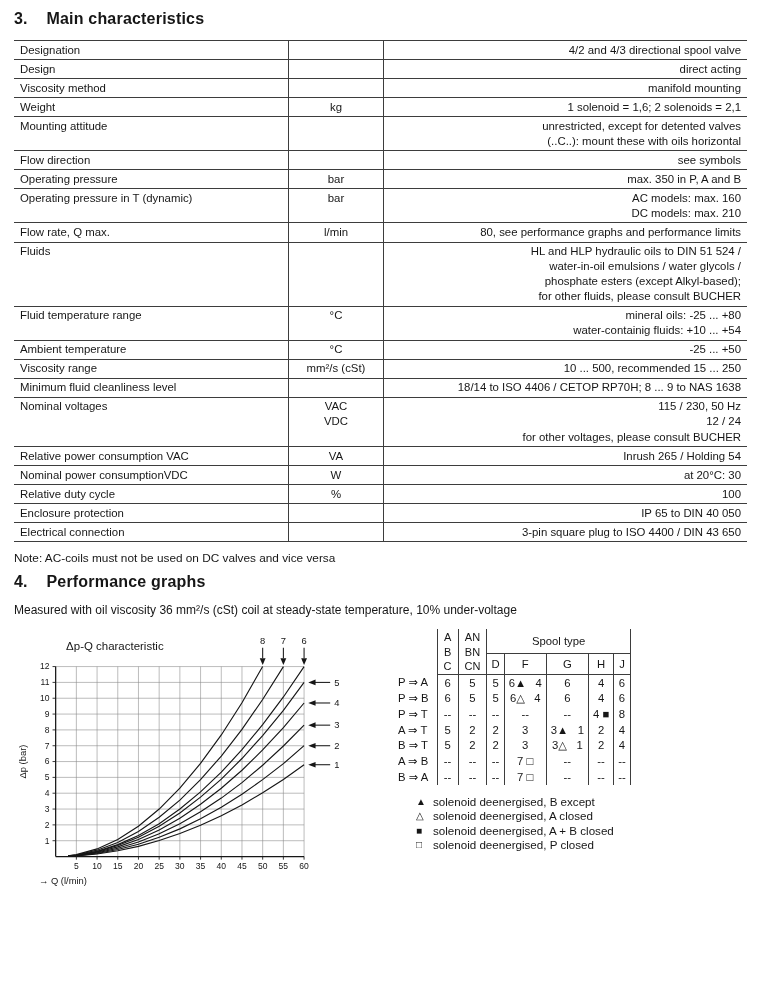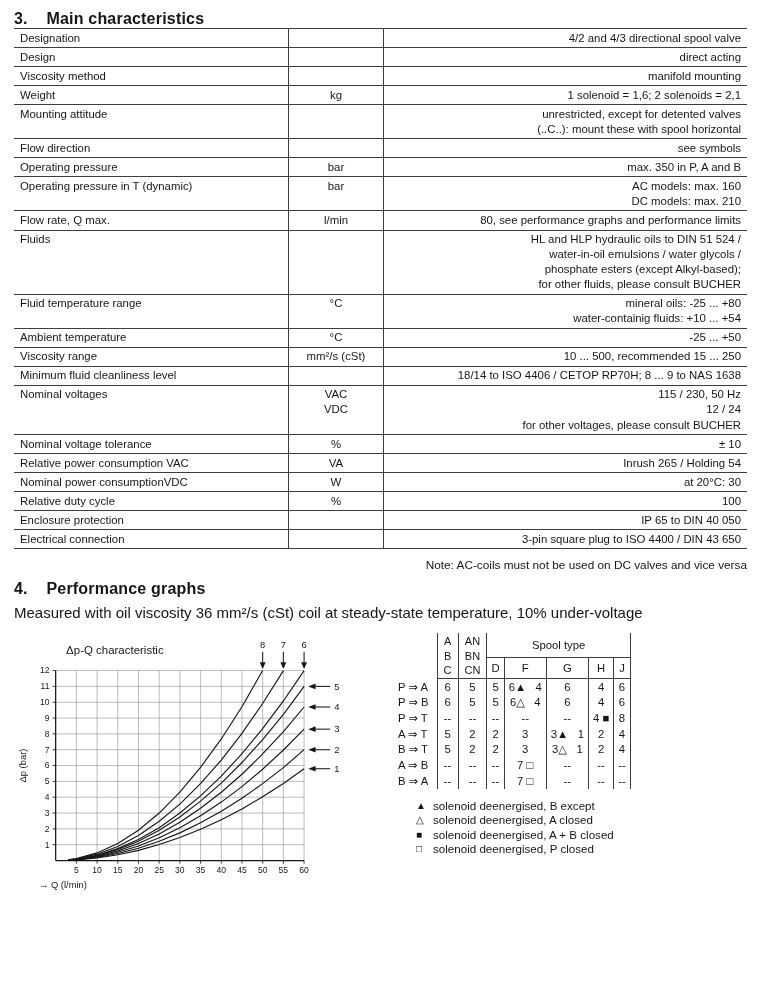--- a/index.html
+++ b/index.html
@@ -2,31 +2,31 @@
 <html><head>
 <meta charset="utf-8">
 <style>
   html,body{margin:0;padding:0;background:#ffffff;}
   body{width:763px;height:989px;overflow:hidden;color:#161616;
        font-family:"Liberation Sans",sans-serif;}
   .page{position:relative;width:763px;height:989px;box-sizing:border-box;
         padding:10px 16px 0 14px;}
   .section-title{font-size:16px;font-weight:bold;margin:0;letter-spacing:.2px;}
   .sec-text{margin-left:14px;}
-  table.chars{width:733px;border-collapse:collapse;margin-top:0;table-layout:fixed;}
+  table.chars{width:733px;border-collapse:collapse;margin-top:12px;table-layout:fixed;}
   table.chars td{font-size:11.4px;line-height:1.32;padding:1.5px 6px;
                  border-bottom:1px solid #3d3d3d;vertical-align:top;white-space:pre-line;}
   table.chars tr:first-child td{border-top:1px solid #3d3d3d;}
   table.chars .col-label{width:262px;}
   table.chars .col-unit{width:82px;text-align:center;
         border-left:1px solid #3d3d3d;border-right:1px solid #3d3d3d;}
   table.chars .col-value{text-align:right;}
-  .note{width:733px;text-align:right;font-size:11.8px;margin-top:9px;}
+  .note{width:733px;font-size:11.8px;margin-top:9px;}
   .s4{margin-top:8px;}
-  .measured{font-size:15px;margin-top:6px;}
+  .measured{font-size:12px;margin-top:12px;}
   .graphs-row{display:flex;align-items:flex-start;margin-top:12px;}
   .chart-block{width:334px;margin-left:2px;}
   svg text{font-family:"Liberation Sans",sans-serif;}
   .spool-block{margin-left:46px;}
   table.spool{border-collapse:collapse;}
   table.spool th,table.spool td{font-size:11.3px;font-weight:normal;text-align:center;
         padding:.5px 4px;border-left:1px solid #3d3d3d;border-right:1px solid #3d3d3d;
         white-space:pre;line-height:1.3;}
   table.spool thead th{border-bottom:1px solid #3d3d3d;}
   table.spool .st-group{white-space:pre-line;font-size:11px;padding:1px 6px;}
@@ -66,21 +66,21 @@
         </tr>
         <tr>
           <td class="col-label">Weight</td>
           <td class="col-unit">kg</td>
           <td class="col-value">1 solenoid = 1,6; 2 solenoids = 2,1</td>
         </tr>
         <tr>
           <td class="col-label">Mounting attitude</td>
           <td class="col-unit"></td>
           <td class="col-value">unrestricted, except for detented valves
-(..C..): mount these with spool horizontal</td>
+(..C..): mount these with oils horizontal</td>
         </tr>
         <tr>
           <td class="col-label">Flow direction</td>
           <td class="col-unit"></td>
           <td class="col-value">see symbols</td>
         </tr>
         <tr>
           <td class="col-label">Operating pressure</td>
           <td class="col-unit">bar</td>
           <td class="col-value">max. 350 in P, A and B</td>
@@ -125,25 +125,20 @@
           <td class="col-unit"></td>
           <td class="col-value">18/14 to ISO 4406 / CETOP RP70H; 8 ... 9 to NAS 1638</td>
         </tr>
         <tr>
           <td class="col-label">Nominal voltages</td>
           <td class="col-unit">VAC
 VDC</td>
           <td class="col-value">115 / 230, 50 Hz
 12 / 24
 for other voltages, please consult BUCHER</td>
-        </tr>
-        <tr>
-          <td class="col-label">Nominal voltage tolerance</td>
-          <td class="col-unit">%</td>
-          <td class="col-value">± 10</td>
         </tr>
         <tr>
           <td class="col-label">Relative power consumption VAC</td>
           <td class="col-unit">VA</td>
           <td class="col-value">Inrush 265 / Holding 54</td>
         </tr>
         <tr>
           <td class="col-label">Nominal power consumptionVDC</td>
           <td class="col-unit">W</td>
           <td class="col-value">at 20°C: 30</td>

